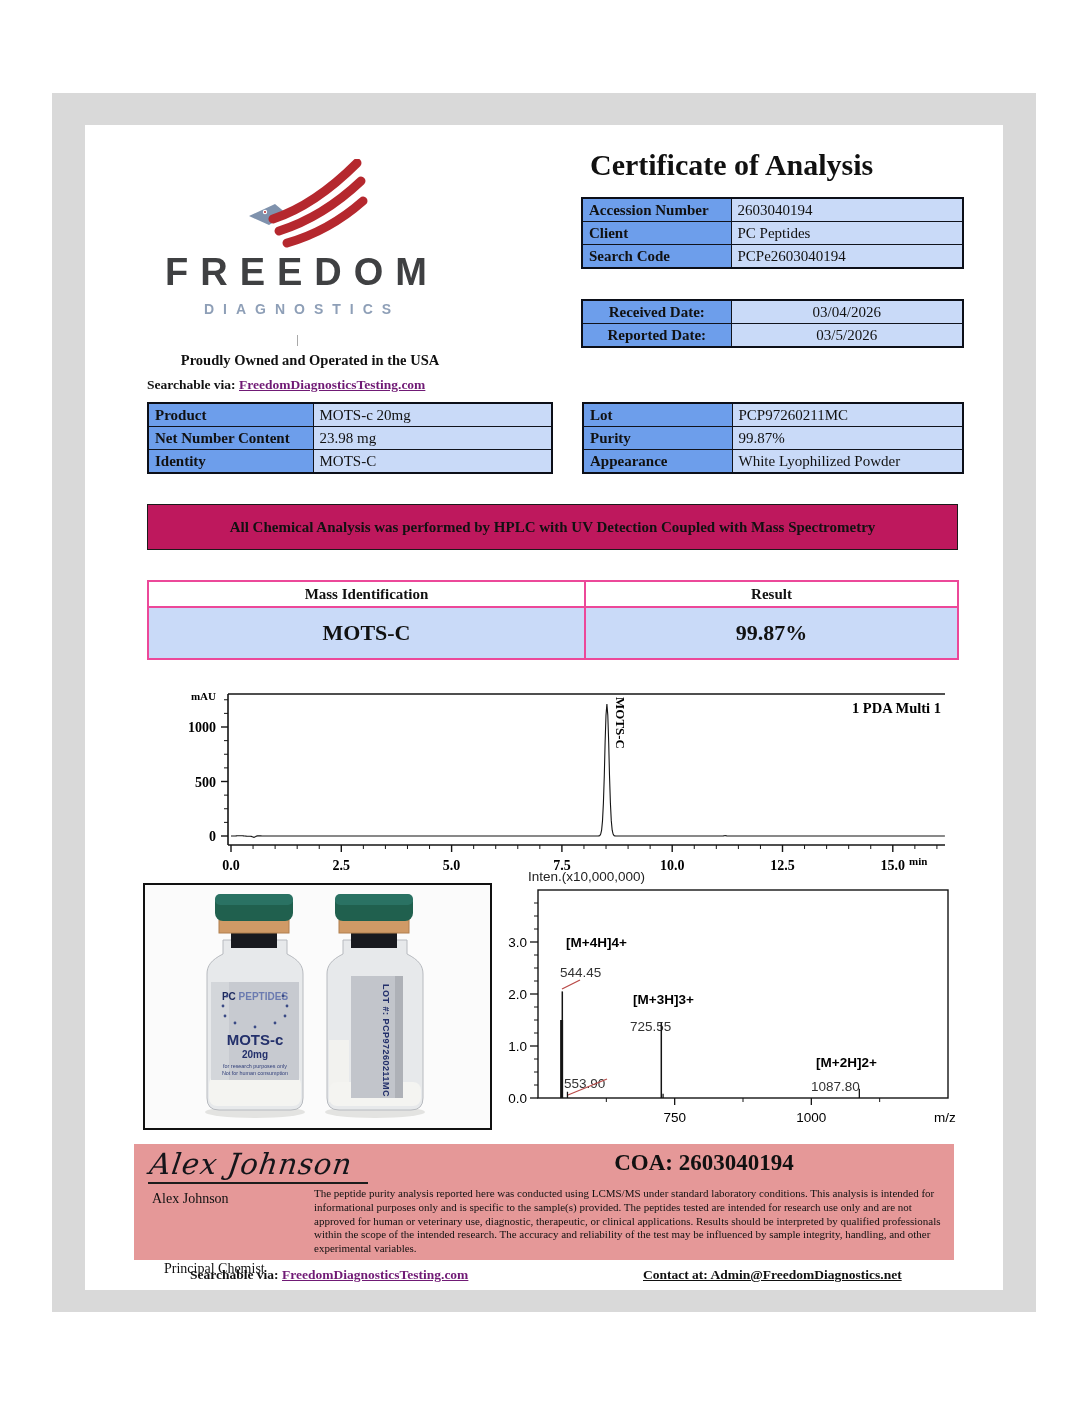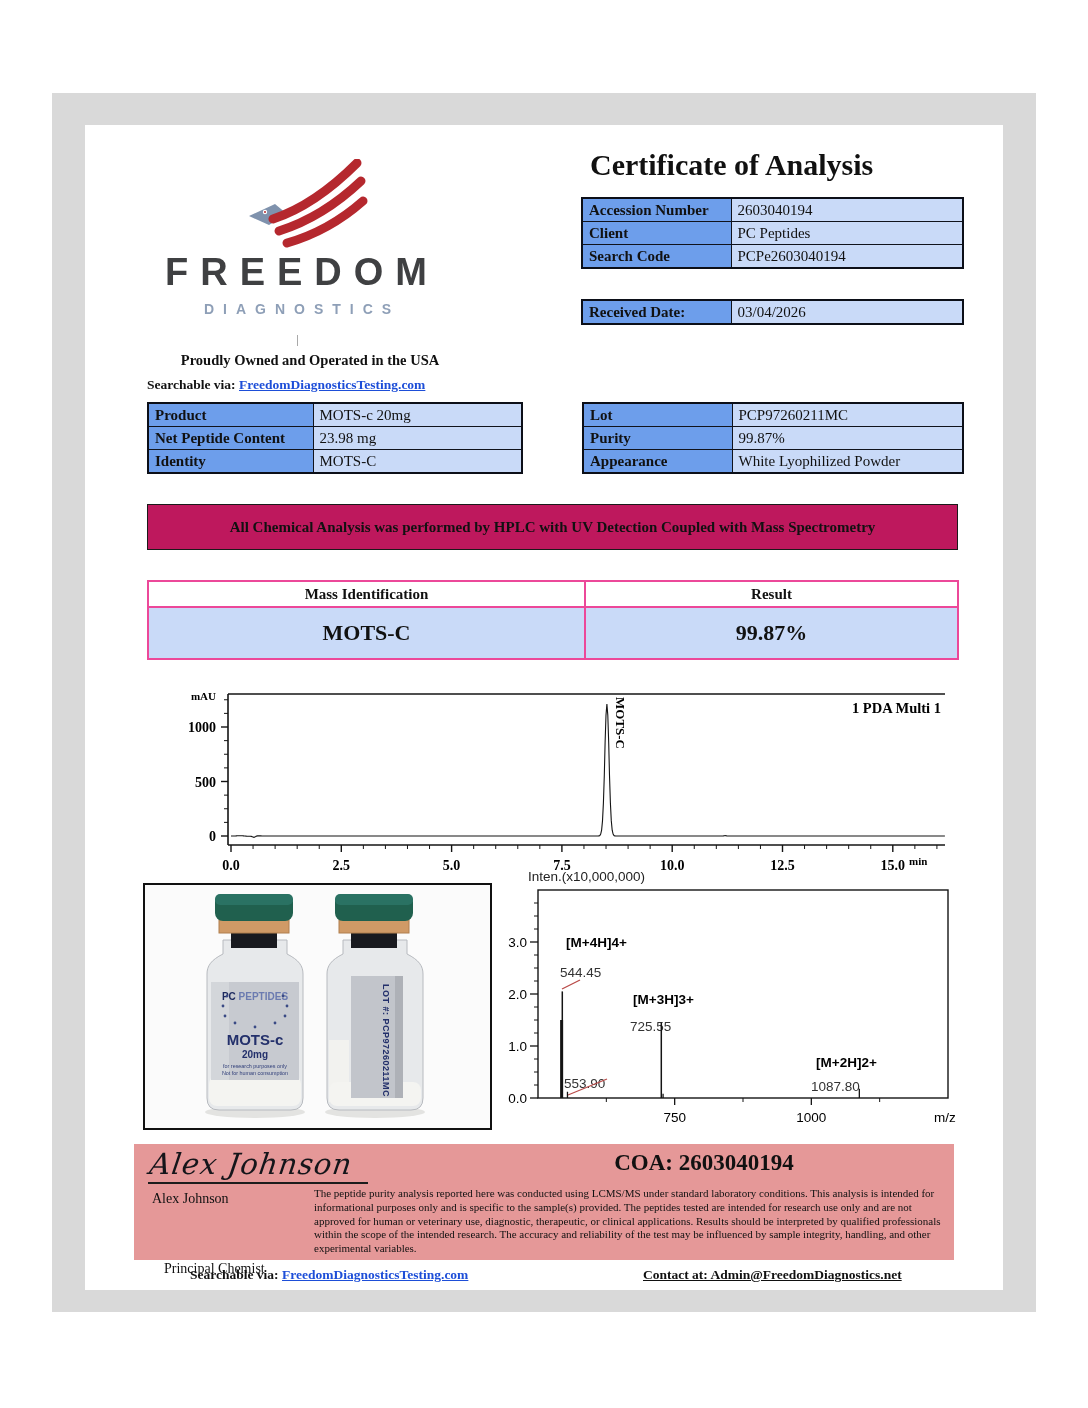--- a/index.html
+++ b/index.html
@@ -6,21 +6,21 @@
   body{width:1088px;height:1408px;position:relative;font-family:"Liberation Serif","DejaVu Serif",serif;color:#111;}
   .frame{position:absolute;left:52px;top:93px;width:984px;height:1219px;background:#d9d9d9;}
   .page{position:absolute;left:85px;top:125px;width:918px;height:1165px;background:#ffffff;}
   .abs{position:absolute;}
 
   
   .brand-name{font-family:"Liberation Sans","DejaVu Sans",sans-serif;font-weight:bold;font-size:38px;letter-spacing:12px;color:#3f4042;text-align:center;}
   .brand-sub{font-family:"Liberation Sans","DejaVu Sans",sans-serif;font-size:14px;letter-spacing:9px;color:#8e9fb7;text-align:center;font-weight:bold;}
   .tagline{font-weight:bold;font-size:14.5px;text-align:center;}
   .searchline{font-weight:bold;font-size:13.5px;}
-  .searchline a, .linkblue{color:#1d4ed8;text-decoration:underline;font-weight:bold;cursor:pointer;}
+  .searchline a, .linkblue{color:#701a75;text-decoration:underline;font-weight:bold;cursor:pointer;}
 
   .doc-title{font-weight:bold;font-size:30px;text-align:left;}
 
   table.tbl{border-collapse:collapse;table-layout:fixed;}
   table.tbl td{border:1.5px solid #10131c;height:20px;padding:1px 6px;font-size:15px;overflow:hidden;white-space:nowrap;}
   table.tbl td.lab{background:#6d9eeb;font-weight:bold;}
   table.tbl td.val{background:#c9daf8;}
   table.tbl{border:2px solid #0c0f18;}
 
   .banner{background:#be185d;border:1.6px solid #1a1a1a;display:flex;align-items:center;justify-content:center;
@@ -83,45 +83,49 @@
           <td class="lab">Client</td>
           <td class="val">PC Peptides</td>
         </tr>
     <tr>
           <td class="lab">Search Code</td>
           <td class="val">PCPe2603040194</td>
         </tr>
   </tbody>
     </table>
 
-  <table class="tbl abs" style="left:496px;top:174px;width:383px;">
+  <table class="tbl abs" style="left:496px;top:174px;width:383px;text-align:center;">
     <colgroup>
         <col style="width:149px">
         <col>
       </colgroup>
     <tbody>
         <tr>
           <td class="lab">Received Date:</td>
           <td class="val">03/04/2026</td>
         </tr>
-  </tbody>
-    </table>
-
-  <table class="tbl abs" style="left:62px;top:277px;width:376px;">
+    <tr>
+          <td class="lab">Reported Date:</td>
+          <td class="val">03/5/2026</td>
+        </tr>
+  </tbody>
+    </table>
+
+  <table class="tbl abs" style="left:62px;top:277px;width:406px;">
     <colgroup>
         <col style="width:165px">
         <col>
       </colgroup>
     <tbody>
         <tr>
           <td class="lab">Product</td>
           <td class="val">MOTS-c 20mg</td>
         </tr>
     <tr>
-          <td class="lab">Net Peptide Content</td>
+          <td class="lab">Net Number Content</td>
           <td class="val">23.98 mg</td>
         </tr>
     <tr>
           <td class="lab">Identity</td>
           <td class="val">MOTS-C</td>
         </tr>
   </tbody>
     </table>
 
   <table class="tbl abs" style="left:497px;top:277px;width:382px;">

